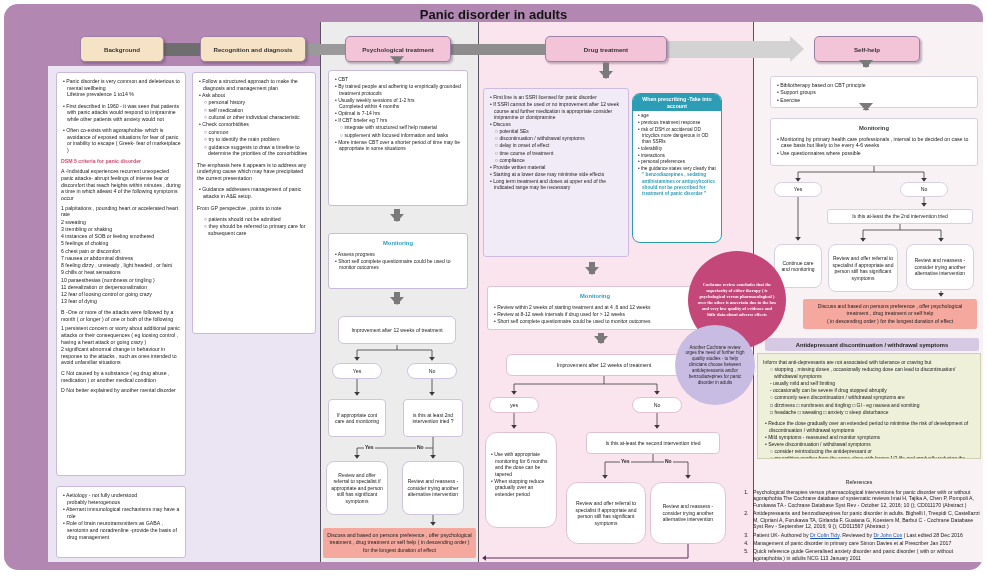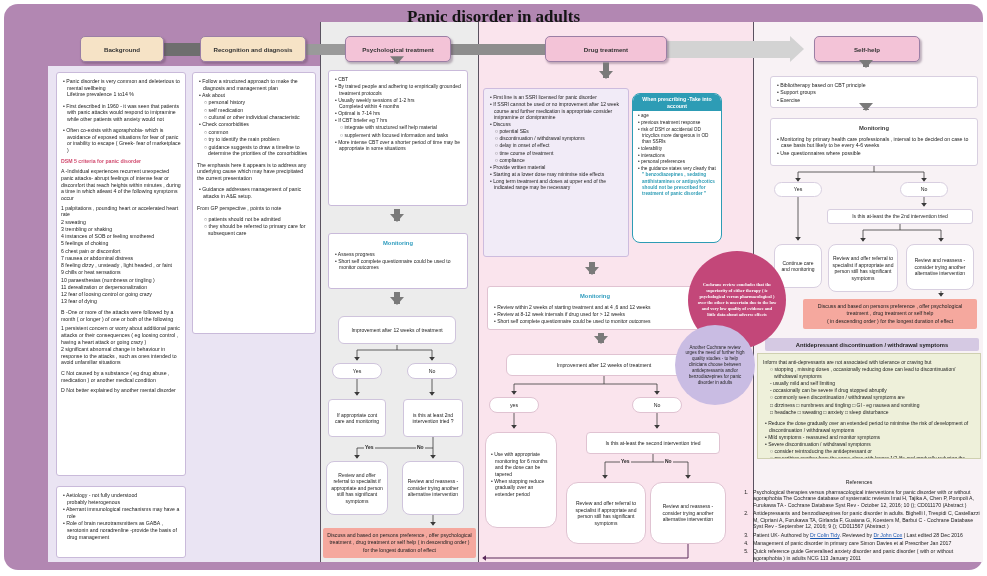--- a/index.html
+++ b/index.html
@@ -1,18 +1,18 @@
 <!DOCTYPE html>
 <html><head>
 <meta charset="utf-8">
 <style>
   html,body{margin:0;padding:0;background:#fff;}
   #canvas{position:relative;width:987px;height:576px;font-family:"Liberation Sans",sans-serif;color:#222;overflow:hidden;background:#fff;}
   .frame{position:absolute;left:4px;top:4px;width:979px;height:566px;background:#b287b2;border-radius:14px;}
-  .title{position:absolute;left:0;top:7px;width:100%;text-align:center;font-family:Liberation Serif, serif;font-weight:bold;font-size:17px;color:#141414;}
+  .title{position:absolute;left:0;top:7px;width:100%;text-align:center;font-family:Liberation Sans, sans-serif;font-weight:bold;font-size:13px;color:#141414;}
   .panel{position:absolute;box-sizing:border-box;}
   .sep{border-left:1px solid #5a5260;}
   .hdr{position:absolute;height:26px;border:1px solid #9b7fa5;border-radius:5px;display:flex;align-items:center;justify-content:center;font-size:6.2px;font-weight:bold;color:#333;box-sizing:border-box;box-shadow:1.5px 2px 2px rgba(90,60,90,.35);z-index:2;text-align:center;}
   .cream{background:#f6e3c6;}
   .pinkhdr{background:#f3c3d7;}
   .band{position:absolute;z-index:1;}
   .box{position:absolute;background:#fff;border:1px solid #c9bada;border-radius:3px;padding:5px 4px;box-sizing:border-box;overflow:hidden;z-index:2;line-height:1.3;}
   .ln{white-space:pre-wrap;padding-left:6px;text-indent:-4px;margin-bottom:0.6px;}
   .l2{padding-left:11px;}
   .l0{padding-left:0;text-indent:0;}

